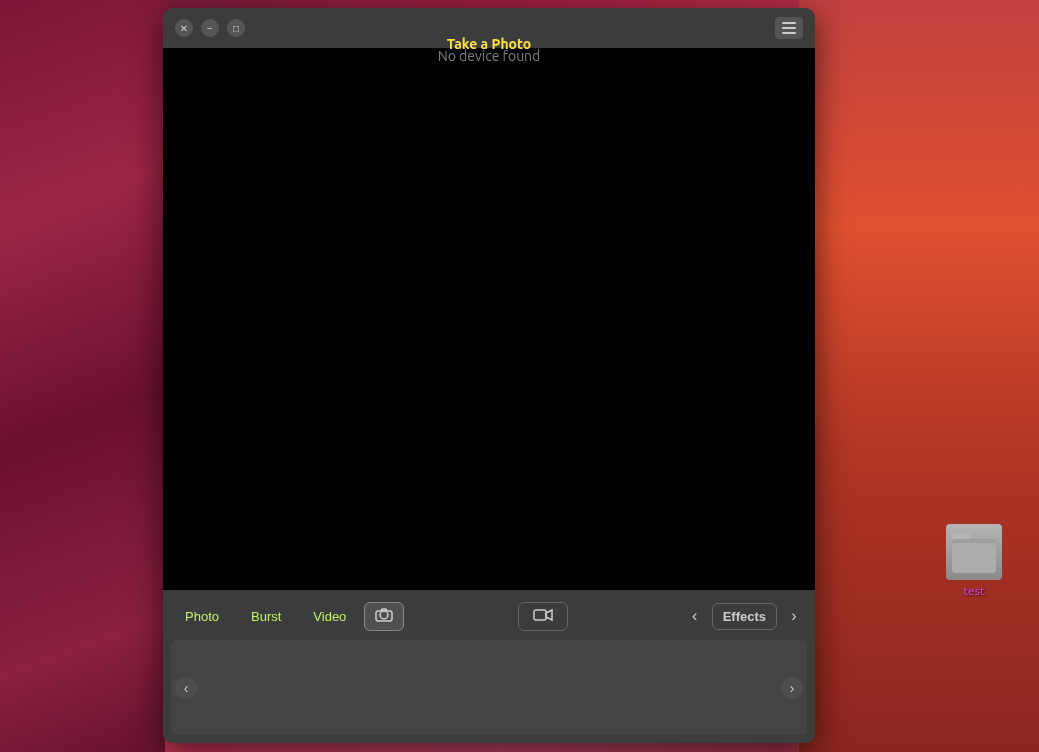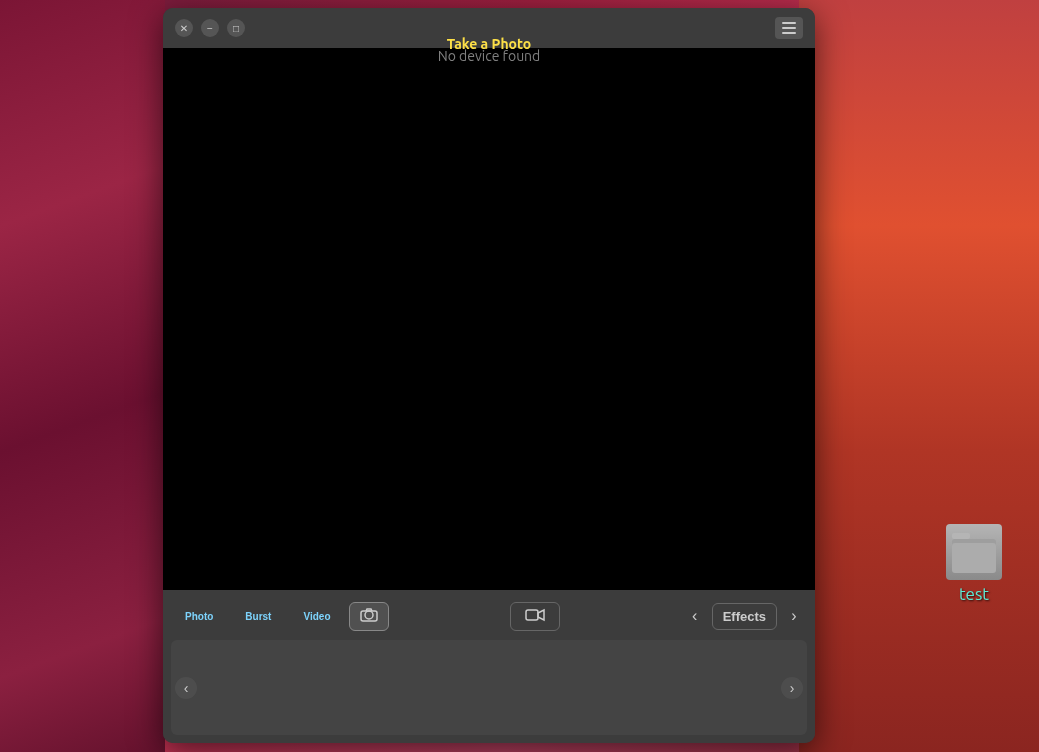--- a/index.html
+++ b/index.html
@@ -83,22 +83,22 @@
       height: 32px;
       top: 50%;
       left: 50%;
       transform: translate(-50%, -50%);
       border-radius: 50%;
       background: radial-gradient(circle, #e0a000 0%, #c08000 40%, #805000 100%);
       box-shadow: 0 0 8px rgba(200,120,0,0.8);
     }
 
     .icon-label {
-      color: #5eead4;
-      font-size: 17px;
+      color: #d946ef;
+      font-size: 12px;
       text-shadow: 1px 1px 2px rgba(0,0,0,0.8);
       text-align: center;
     }
 
     
     .app-window {
       position: absolute;
       left: 163px;
       top: 8px;
       width: 652px;
@@ -213,24 +213,23 @@
       padding: 8px 8px 6px;
       gap: 4px;
       height: 50px;
     }
 
     .mode-tab {
       padding: 5px 14px;
       border-radius: 6px;
       border: none;
       background: transparent;
-      color: #7dd3fc;
-      font-size: 10px;
-      cursor: pointer;
-      font-weight: bold;
+      color: #bef264;
+      font-size: 13px;
+      cursor: pointer;
     }
 
     .mode-tab-icon {
       padding: 5px 10px;
       border-radius: 6px;
       border: 1px solid #666;
       background: transparent;
       color: #ccc;
       font-size: 14px;
       cursor: pointer;

